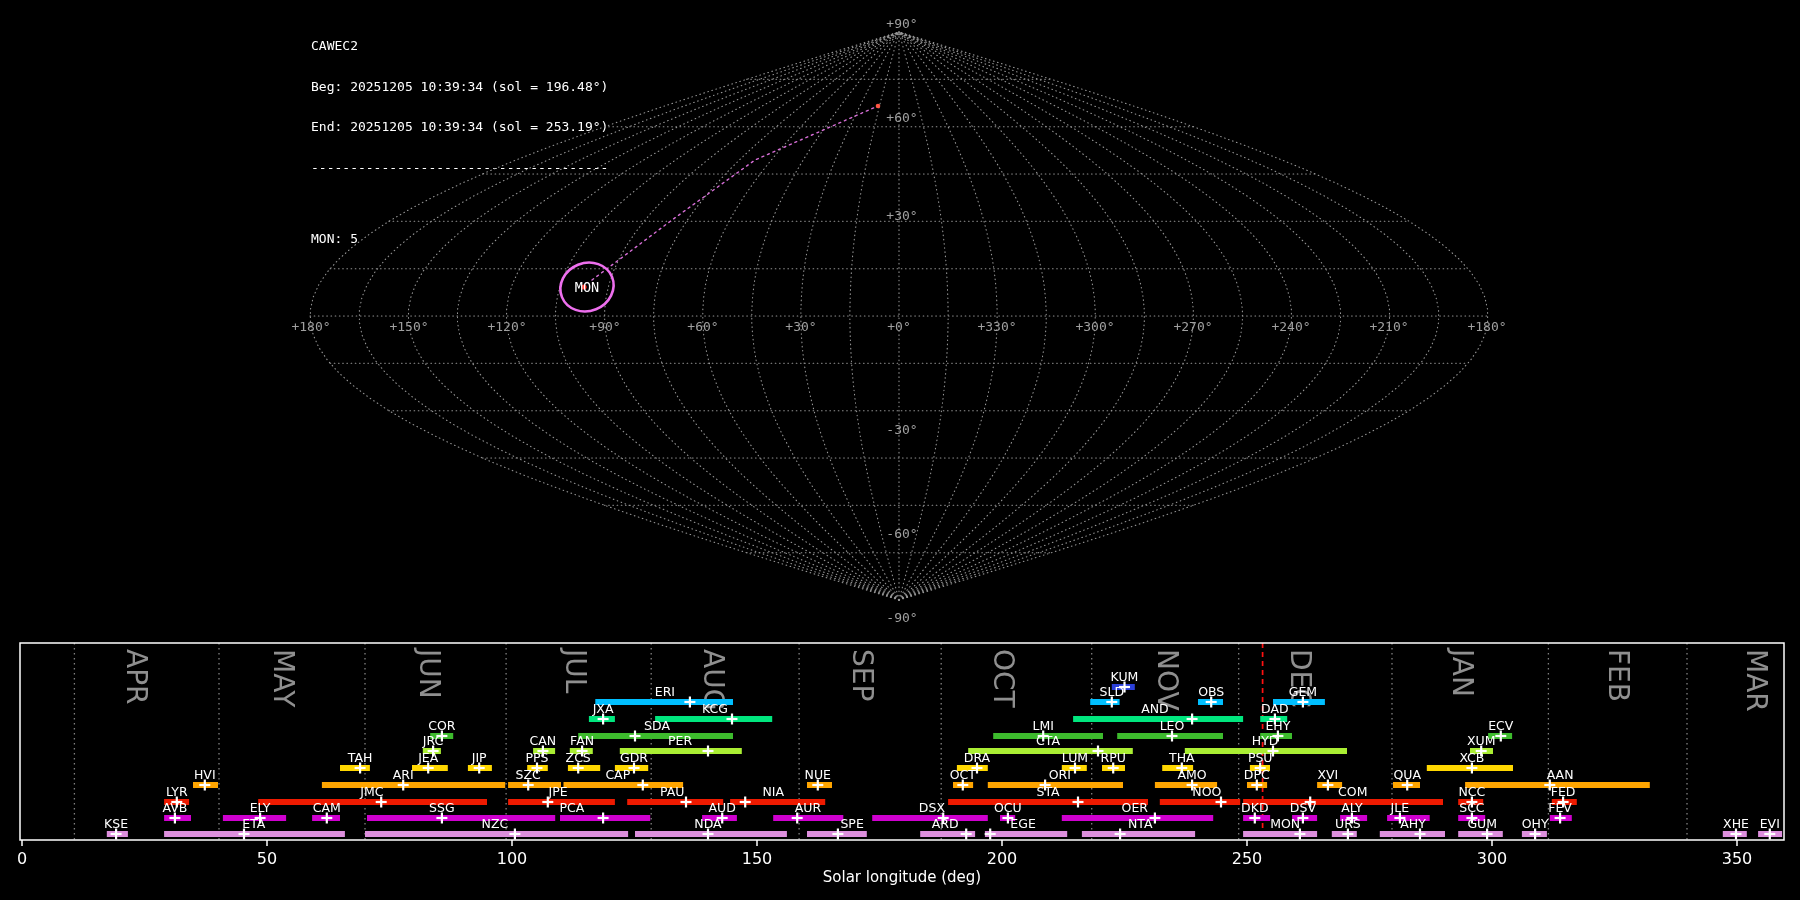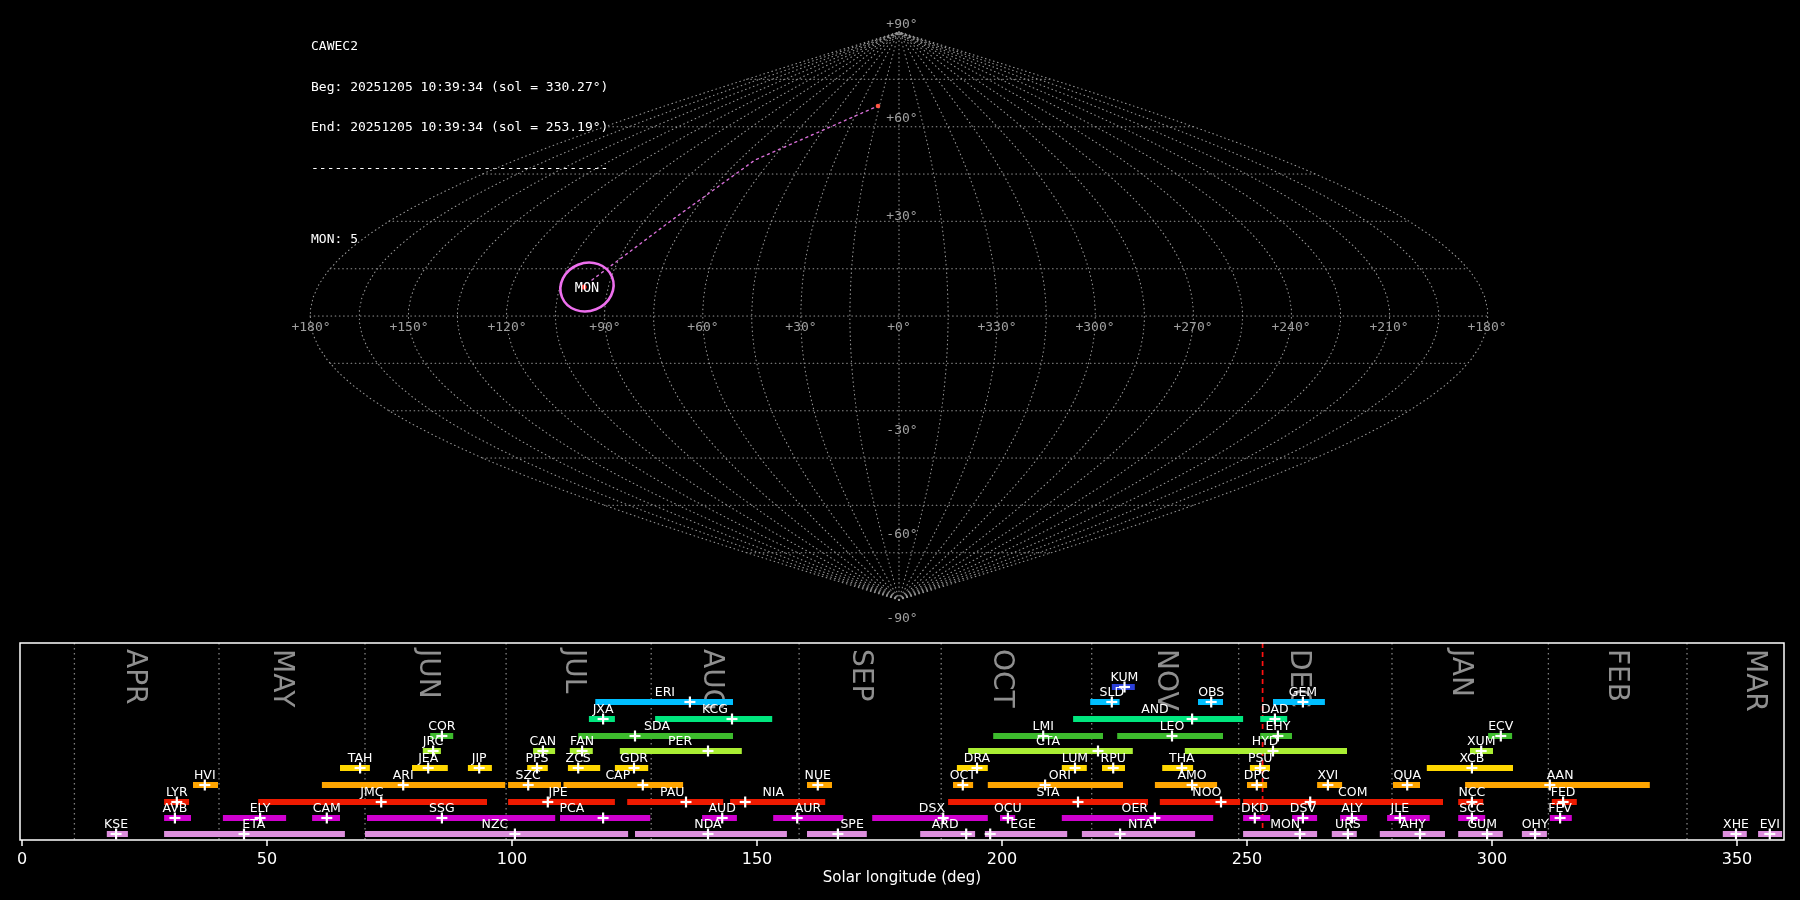--- a/index.html
+++ b/index.html
@@ -12,21 +12,21 @@
   #plot{position:absolute;left:0;top:0;}
   text{font-family:"DejaVu Sans",sans-serif;}
   .maplabel{font-family:"DejaVu Sans Mono",monospace;}
 </style>
 </head>
 <body>
 
 <div id="screen">
   <div id="header">
     <div>CAWEC2</div>
-    <div>Beg: 20251205 10:39:34 (sol = 330.27°)</div>
+    <div>Beg: 20251205 10:39:34 (sol = 196.48°)</div>
     <div>End: 20251205 10:39:34 (sol = 253.19°)</div>
     <div>--------------------------------------</div>
     <div class="gap"></div>
     <div>MON: 5</div>
   </div>
   <svg id="plot" width="1800" height="900">
       <g stroke="#969696" fill="none" stroke-width="1.1" stroke-linecap="round" stroke-dasharray="0.6 3.6">
         <line x1="746.6" y1="552.7" x2="1051.4" y2="552.7"></line>
         <line x1="604.5" y1="505.3" x2="1193.5" y2="505.3"></line>
         <line x1="482.5" y1="458.0" x2="1315.5" y2="458.0"></line>

